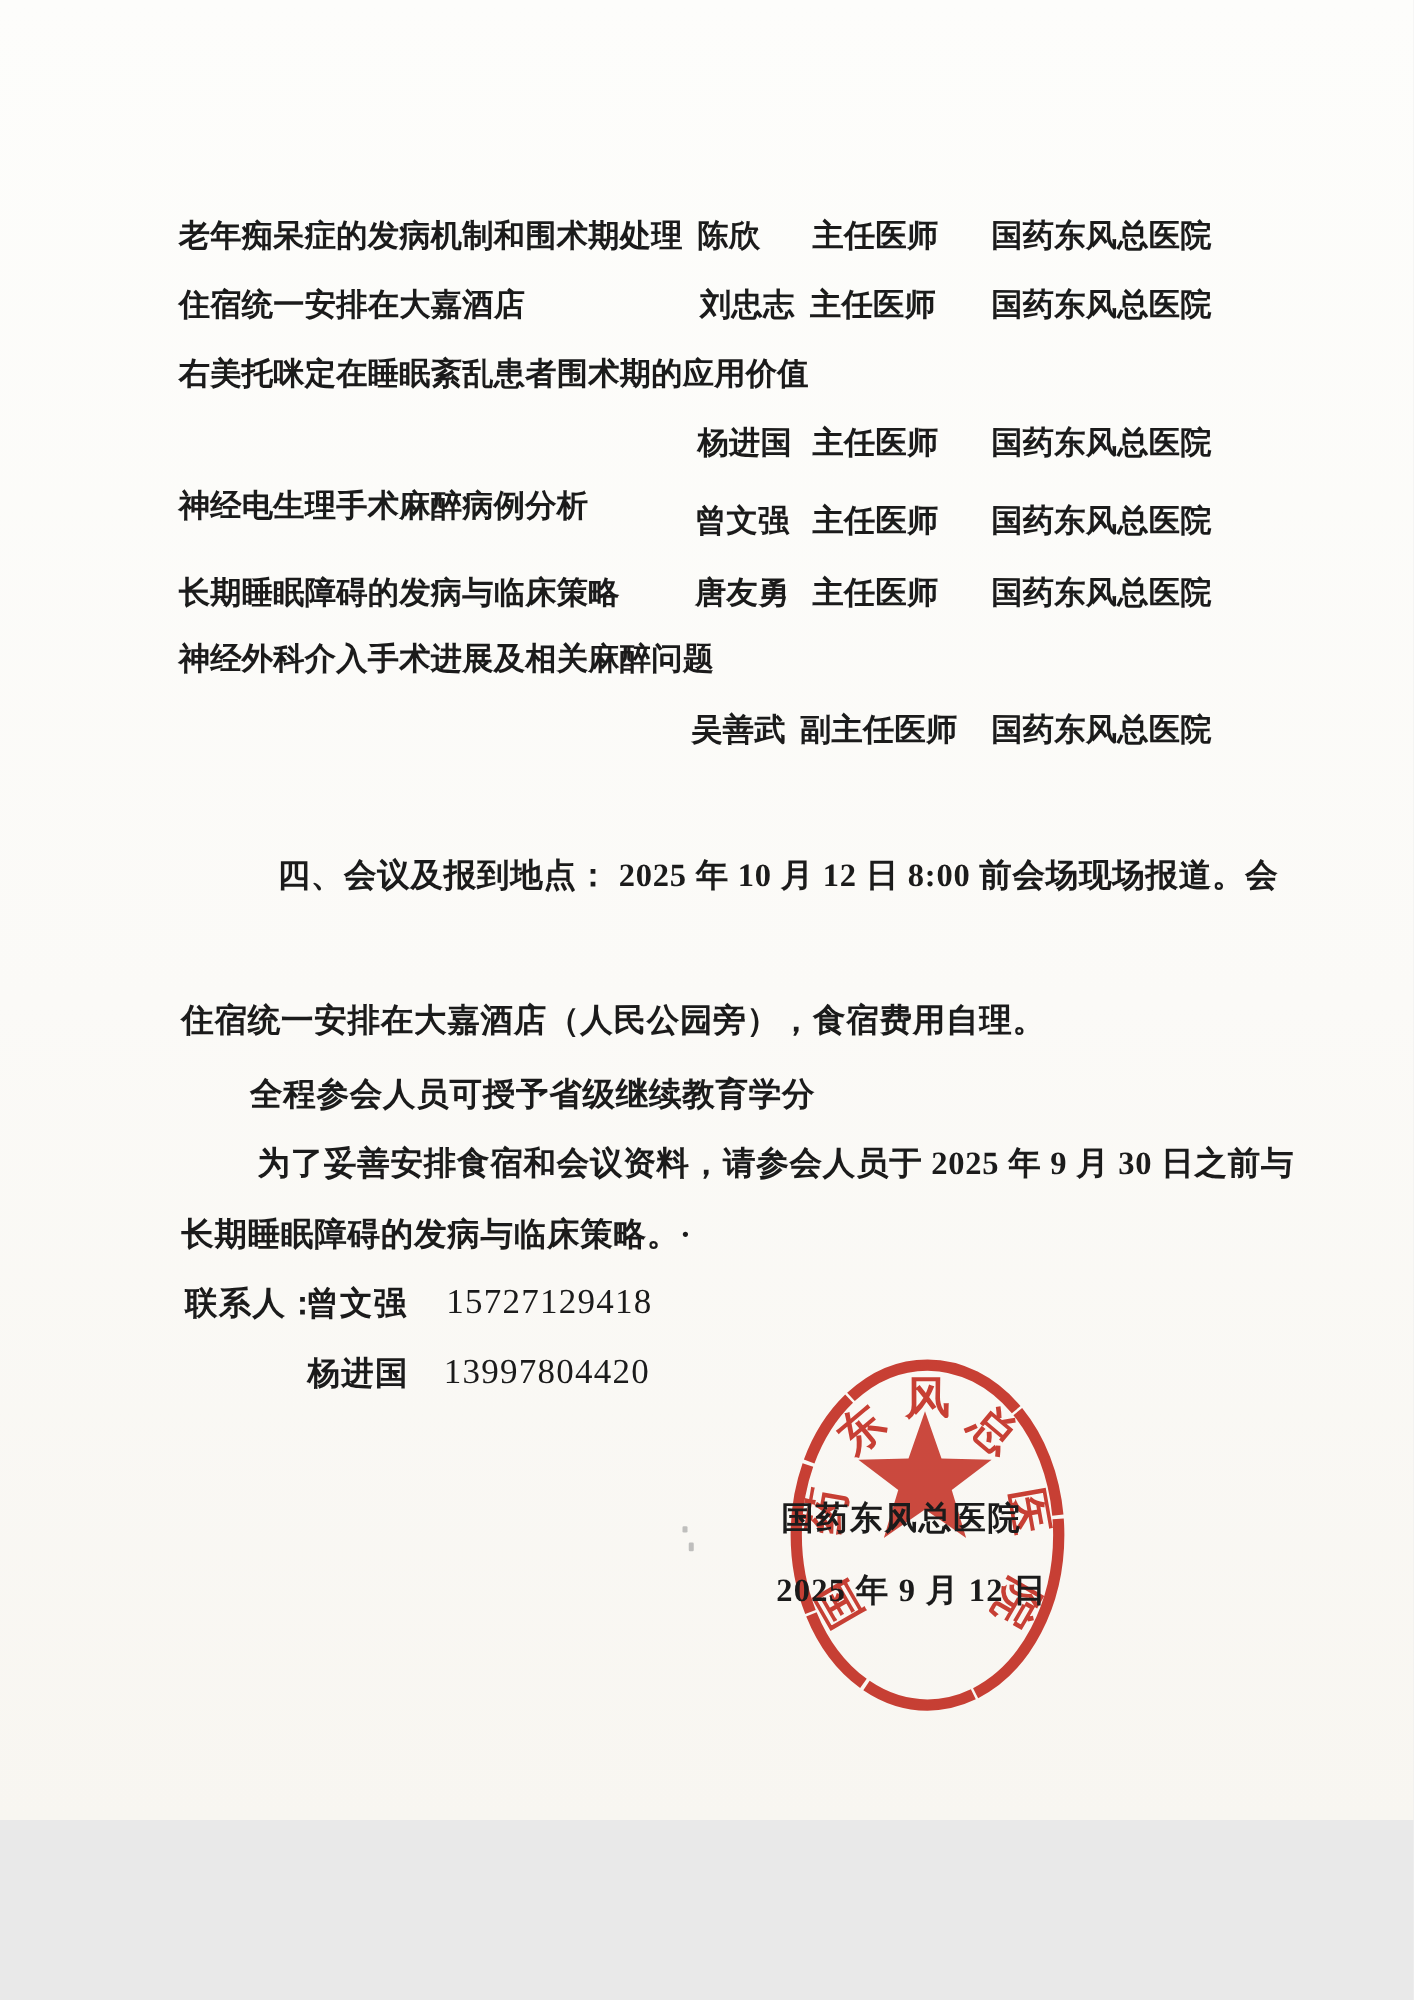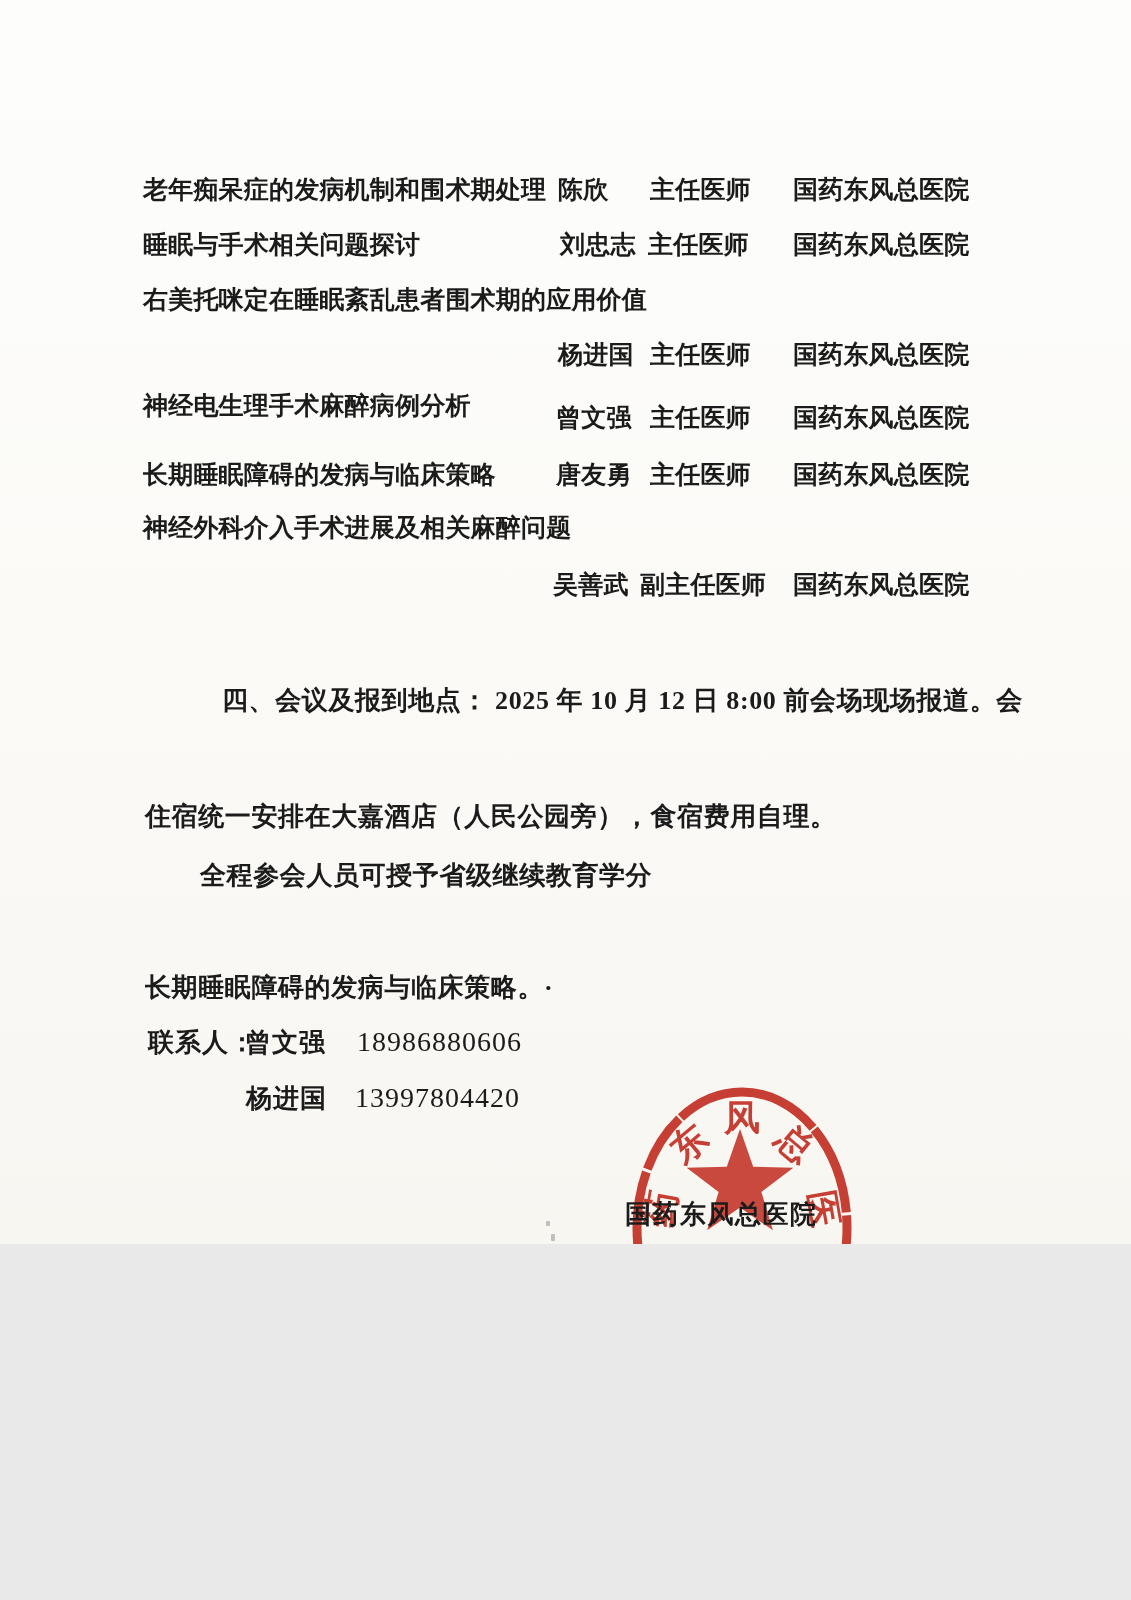--- a/index.html
+++ b/index.html
@@ -3,21 +3,21 @@
 <meta charset="utf-8">
 <style>
   html, body { margin:0; padding:0; }
   body {
     width:1131px; height:1600px;
     background:#e9e9e9;
     font-family:"Liberation Serif","DejaVu Serif",serif;
   }
   .page {
     position:relative;
-    width:1131px; height:1244px;
+    width:1131px; height:1456px;
     background:linear-gradient(180deg,#fdfdfb 0%,#fbfaf7 55%,#f8f6f1 100%);
     color:#1b1b1b;
     overflow:hidden;
   }
   .txt { position:absolute; white-space:nowrap; line-height:1.15; }
   .lec { font-size:25px; letter-spacing:0.2px; font-weight:600; }
   .bodyline { font-size:26px; letter-spacing:0.6px; font-weight:600; }
   .contact { font-size:26px; letter-spacing:1px; font-weight:600; }
   .phone { font-size:28px; letter-spacing:1px; font-weight:500; }
   .sig { font-size:26px; letter-spacing:1.5px; font-weight:600; z-index:3; }
@@ -28,21 +28,21 @@
 </head>
 <body>
 
 <div class="page">
 
   <span class="txt lec" style="left:143px; top:176px;">老年痴呆症的发病机制和围术期处理</span>
   <span class="txt lec" style="left:558px; top:176px;">陈欣</span>
   <span class="txt lec" style="left:650px; top:176px;">主任医师</span>
   <span class="txt lec" style="left:793px; top:176px;">国药东风总医院</span>
 
-  <span class="txt lec" style="left:143px; top:231px;">睡眠与手术相关问题探讨</span>
+  <span class="txt lec" style="left:143px; top:231px;">住宿统一安排在大嘉酒店</span>
   <span class="txt lec" style="left:560px; top:231px;">刘忠志</span>
   <span class="txt lec" style="left:648px; top:231px;">主任医师</span>
   <span class="txt lec" style="left:793px; top:231px;">国药东风总医院</span>
 
   <span class="txt lec" style="left:143px; top:286px;">右美托咪定在睡眠紊乱患者围术期的应用价值</span>
   <span class="txt lec" style="left:558px; top:341px;">杨进国</span>
   <span class="txt lec" style="left:650px; top:341px;">主任医师</span>
   <span class="txt lec" style="left:793px; top:341px;">国药东风总医院</span>
 
   <span class="txt lec" style="left:143px; top:380px;margin-top:12px;">神经电生理手术麻醉病例分析</span>
@@ -56,25 +56,26 @@
   <span class="txt lec" style="left:793px; top:461px;">国药东风总医院</span>
 
   <span class="txt lec" style="left:143px; top:514px;">神经外科介入手术进展及相关麻醉问题</span>
   <span class="txt lec" style="left:553px; top:571px;">吴善武</span>
   <span class="txt lec" style="left:640px; top:571px;">副主任医师</span>
   <span class="txt lec" style="left:793px; top:571px;">国药东风总医院</span>
 
   <span class="txt bodyline" style="left:222px; top:686px;">四、会议及报到地点： 2025 年 10 月 12 日 8:00 前会场现场报道。会</span>
   <span class="txt bodyline" style="left:145px; top:802px;">住宿统一安排在大嘉酒店（人民公园旁），食宿费用自理。</span>
   <span class="txt bodyline" style="left:200px; top:861px;">全程参会人员可授予省级继续教育学分</span>
+  <span class="txt bodyline" style="left:206px; top:916px;">为了妥善安排食宿和会议资料，请参会人员于 2025 年 9 月 30 日之前与</span>
   <span class="txt bodyline" style="left:145px; top:973px;">长期睡眠障碍的发病与临床策略。·</span>
 
   <span class="txt contact" style="left:148px; top:1028px;">联系人：</span>
   <span class="txt contact" style="left:245px; top:1028px;">曾文强</span>
-  <span class="txt phone" style="left:357px; top:1026px;">18986880606</span>
+  <span class="txt phone" style="left:357px; top:1026px;">15727129418</span>
   <span class="txt contact" style="left:246px; top:1084px;">杨进国</span>
   <span class="txt phone" style="left:355px; top:1082px;">13997804420</span>
 
   <div class="artifact" style="left:546px; top:1221px; width:4px; height:5px;"></div>
   <div class="artifact" style="left:551px; top:1234px; width:4px; height:7px;"></div>
 
   <div class="seal-wrap">
     <svg width="272" height="306" viewBox="0 0 272 306" xmlns="http://www.w3.org/2000/svg">
       <g opacity="0.88">
         <ellipse cx="134" cy="153" rx="105" ry="136" fill="none" stroke="#c5271b" stroke-width="9" stroke-dasharray="150 2 90 3 70 2 120 3 60 2"></ellipse>

